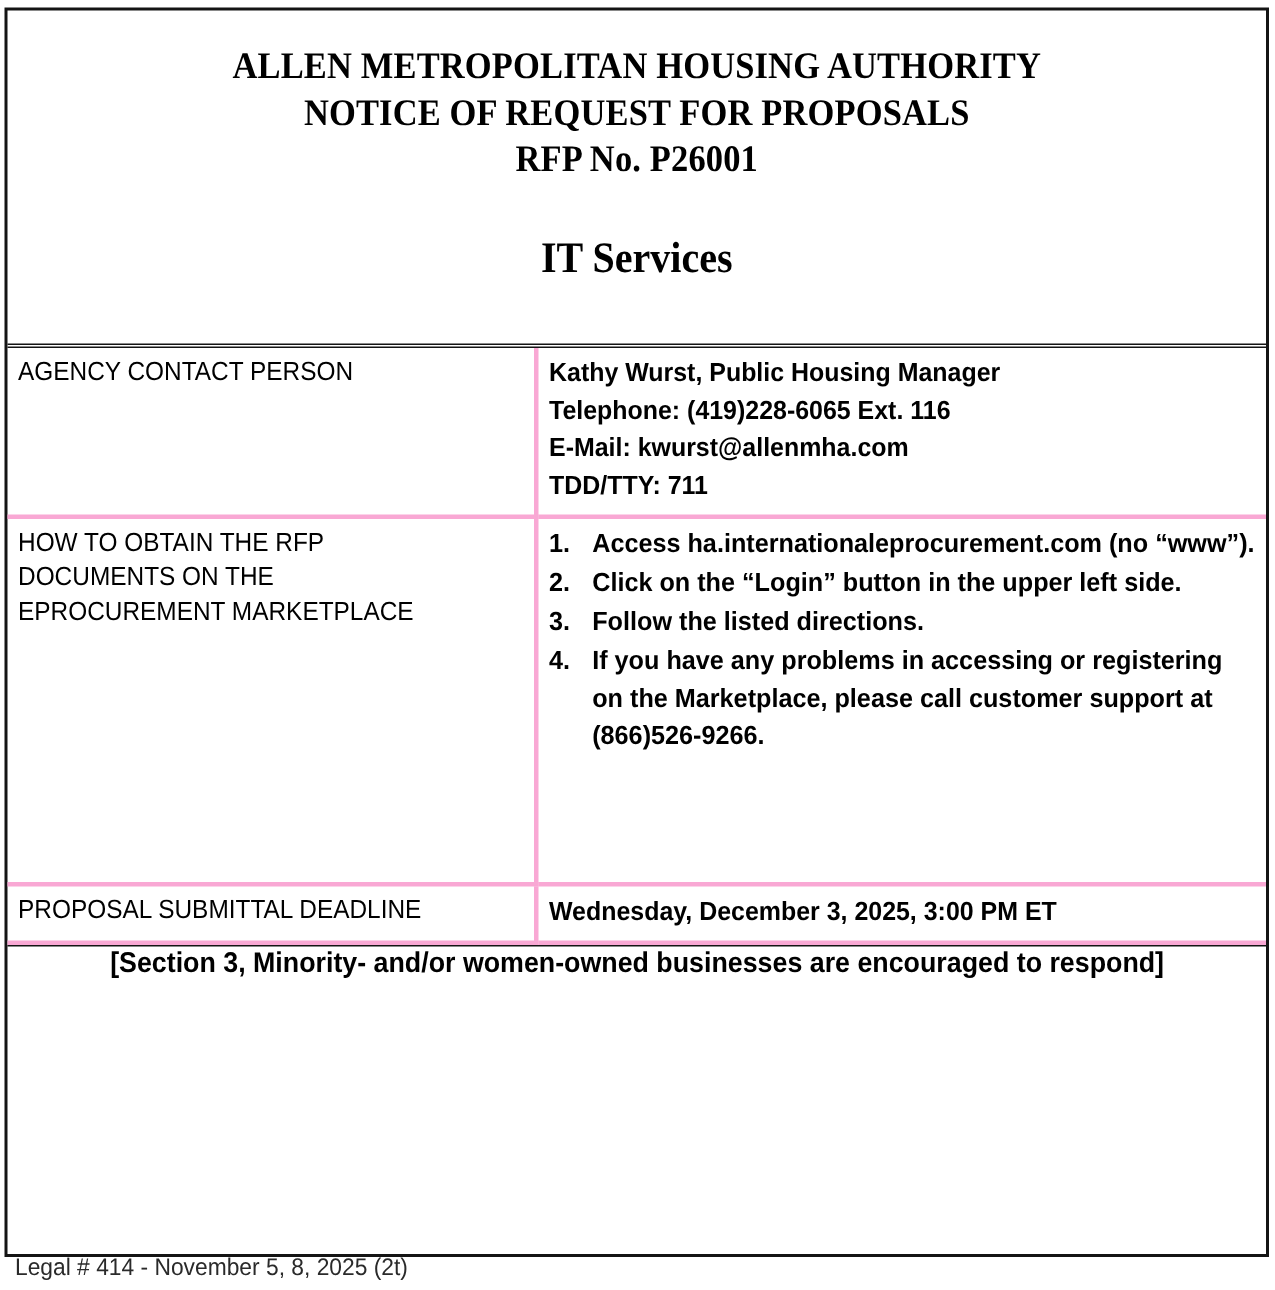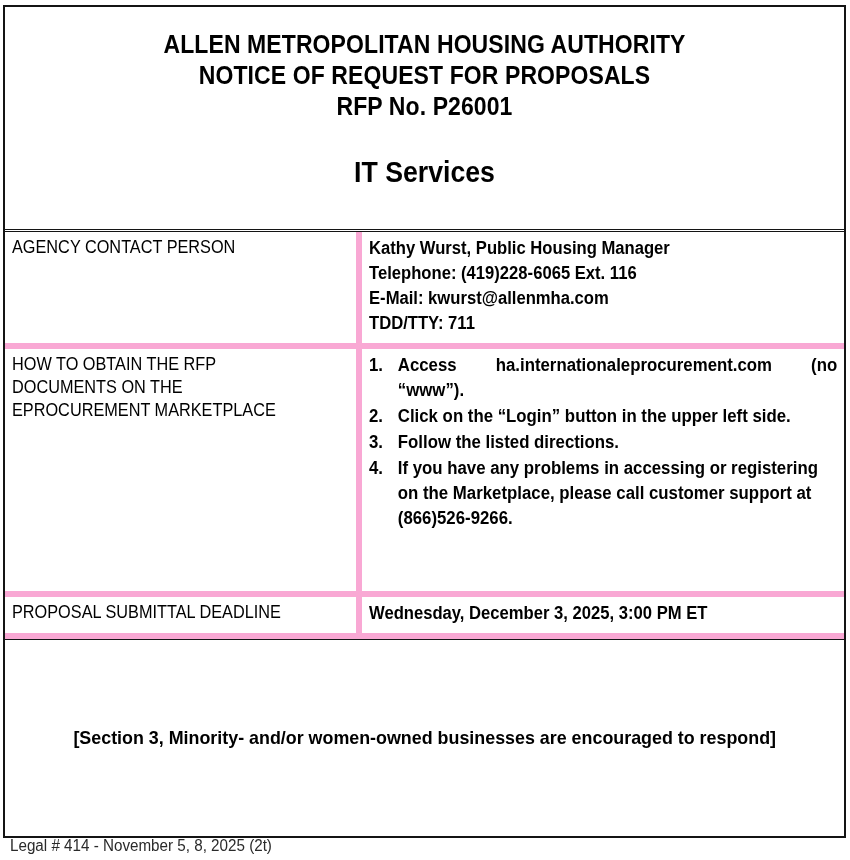--- a/index.html
+++ b/index.html
@@ -36,20 +36,21 @@
     display: flex;
     flex-direction: column;
   }
 
   
   .header-block {
     flex: 0 0 auto;
     padding: 22px 10px 14px 10px;
     text-align: center;
     border-bottom: 3px double #141414;
+    font-family: Liberation Serif, serif;
   }
   .hdr-line {
     font-weight: bold;
     font-size: 25px;
     line-height: 31px;
     letter-spacing: 0.1px;
     transform: scaleX(0.92);
     transform-origin: center;
     white-space: nowrap;
   }
@@ -65,21 +66,21 @@
   }
 
   
   .info-table {
     width: 100%;
     border-collapse: collapse;
     table-layout: fixed;
     font-size: 17.5px;
   }
   .info-table td {
-    border: 6px solid #f9a8d4;
+    border: 3px solid #f9a8d4;
     vertical-align: top;
     padding: 4px 6px 5px 7px;
   }
   .info-table tr > td:first-child {
     width: 338px;
     border-left: 0;
     margin-left: 44px;
   }
   .info-table tr > td:last-child {
     border-right: 0;
@@ -137,21 +138,20 @@
     position: absolute;
     left: 0;
     top: 0;
   }
   ol.steps > li.nojustify { text-align: left; }
 
   
   .footer-note {
     flex: 1 1 auto;
     display: flex;
-    align-items: center;
     justify-content: center;
     border-top: 1px solid #141414;
     padding: 0 8px;
   }
   .footer-note-text {
     font-weight: bold;
     font-size: 19px;
     line-height: 24px;
     text-align: center;
     transform: scaleX(0.94);

